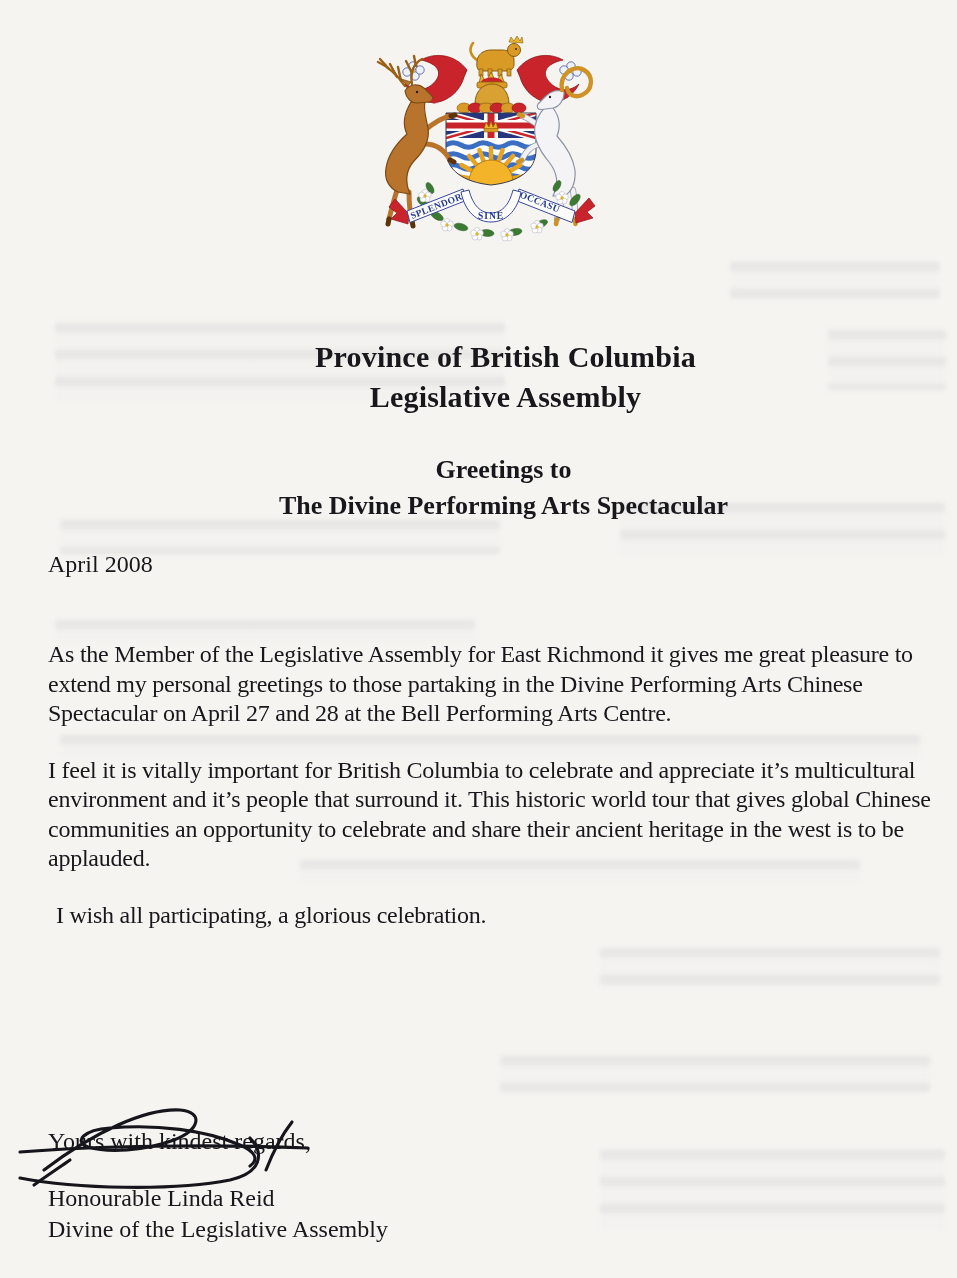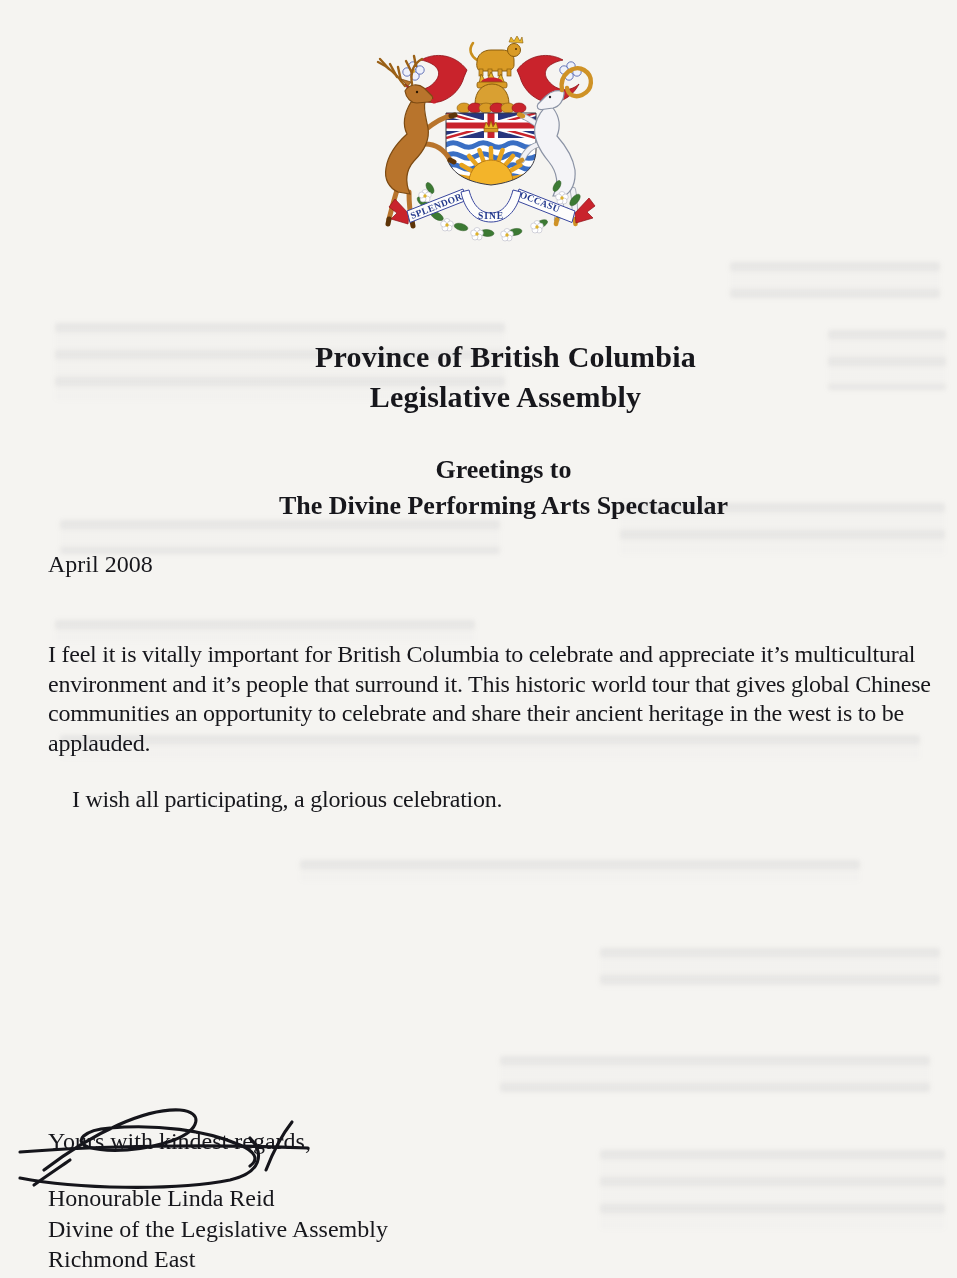--- a/index.html
+++ b/index.html
@@ -51,21 +51,21 @@
     font-size:24px;
   }
   .body-copy{
     position:absolute;
     left:48px;top:640px;
     width:902px;
     font-size:24px;line-height:29.5px;
     letter-spacing:-0.25px;
   }
   .body-copy p{margin:0 0 27px 0;}
-  .body-copy p.indent{padding-left:8px;margin-left:16px;}
+  .body-copy p.indent{padding-left:8px;}
   .closing-line{
     position:absolute;
     left:48px;top:1128px;
     font-size:24px;
   }
   .signature-svg{
     position:absolute;
     left:14px;top:1100px;
     width:300px;height:92px;
   }
@@ -350,35 +350,35 @@
   </div>
 
   <div class="heading-block">
     <div>Greetings to</div>
     <div>The Divine Performing Arts Spectacular</div>
   </div>
 
   <div class="date-line">April 2008</div>
 
   <div class="body-copy">
+    <p>As the Member of the Legislative Assembly for East Richmond it gives me great pleasure to extend my personal greetings to those partaking in the Divine Performing Arts Chinese Spectacular on April 27 and 28 at the Bell Performing Arts Centre.</p>
     <p>I feel it is vitally important for British Columbia to celebrate and appreciate it’s multicultural environment and it’s people that surround it. This historic world tour that gives global Chinese communities an opportunity to celebrate and share their ancient heritage in the west is to be applauded.</p>
     <p class="indent">I wish all participating, a glorious celebration.</p>
   </div>
 
   <div class="closing-line">Yours with kindest regards,</div>
 
   <svg class="signature-svg" viewBox="0 0 300 92">
     <g fill="none" stroke="#15151b" stroke-width="3.1" stroke-linecap="round">
       <path d="M30,70 C80,32 132,8 166,10 C190,12 186,30 160,40 C130,51 94,53 74,47 C59,41 70,30 96,28 C142,24 192,30 226,45 C240,51 246,59 236,66"></path>
       <path d="M6,52 C80,46 200,44 294,48"></path>
       <path d="M236,38 C251,54 247,73 216,80 C160,91 62,89 6,78"></path>
       <path d="M252,70 C259,52 267,36 278,22"></path>
       <path d="M56,60 C46,67 34,75 20,85"></path>
     </g>
   </svg>
 
   <div class="sig-block">
     <div>Honourable Linda Reid</div>
     <div>Divine of the Legislative Assembly</div>
-    <div>Richmond East</div>
   </div>
 
 </div>
 
 </body></html>

